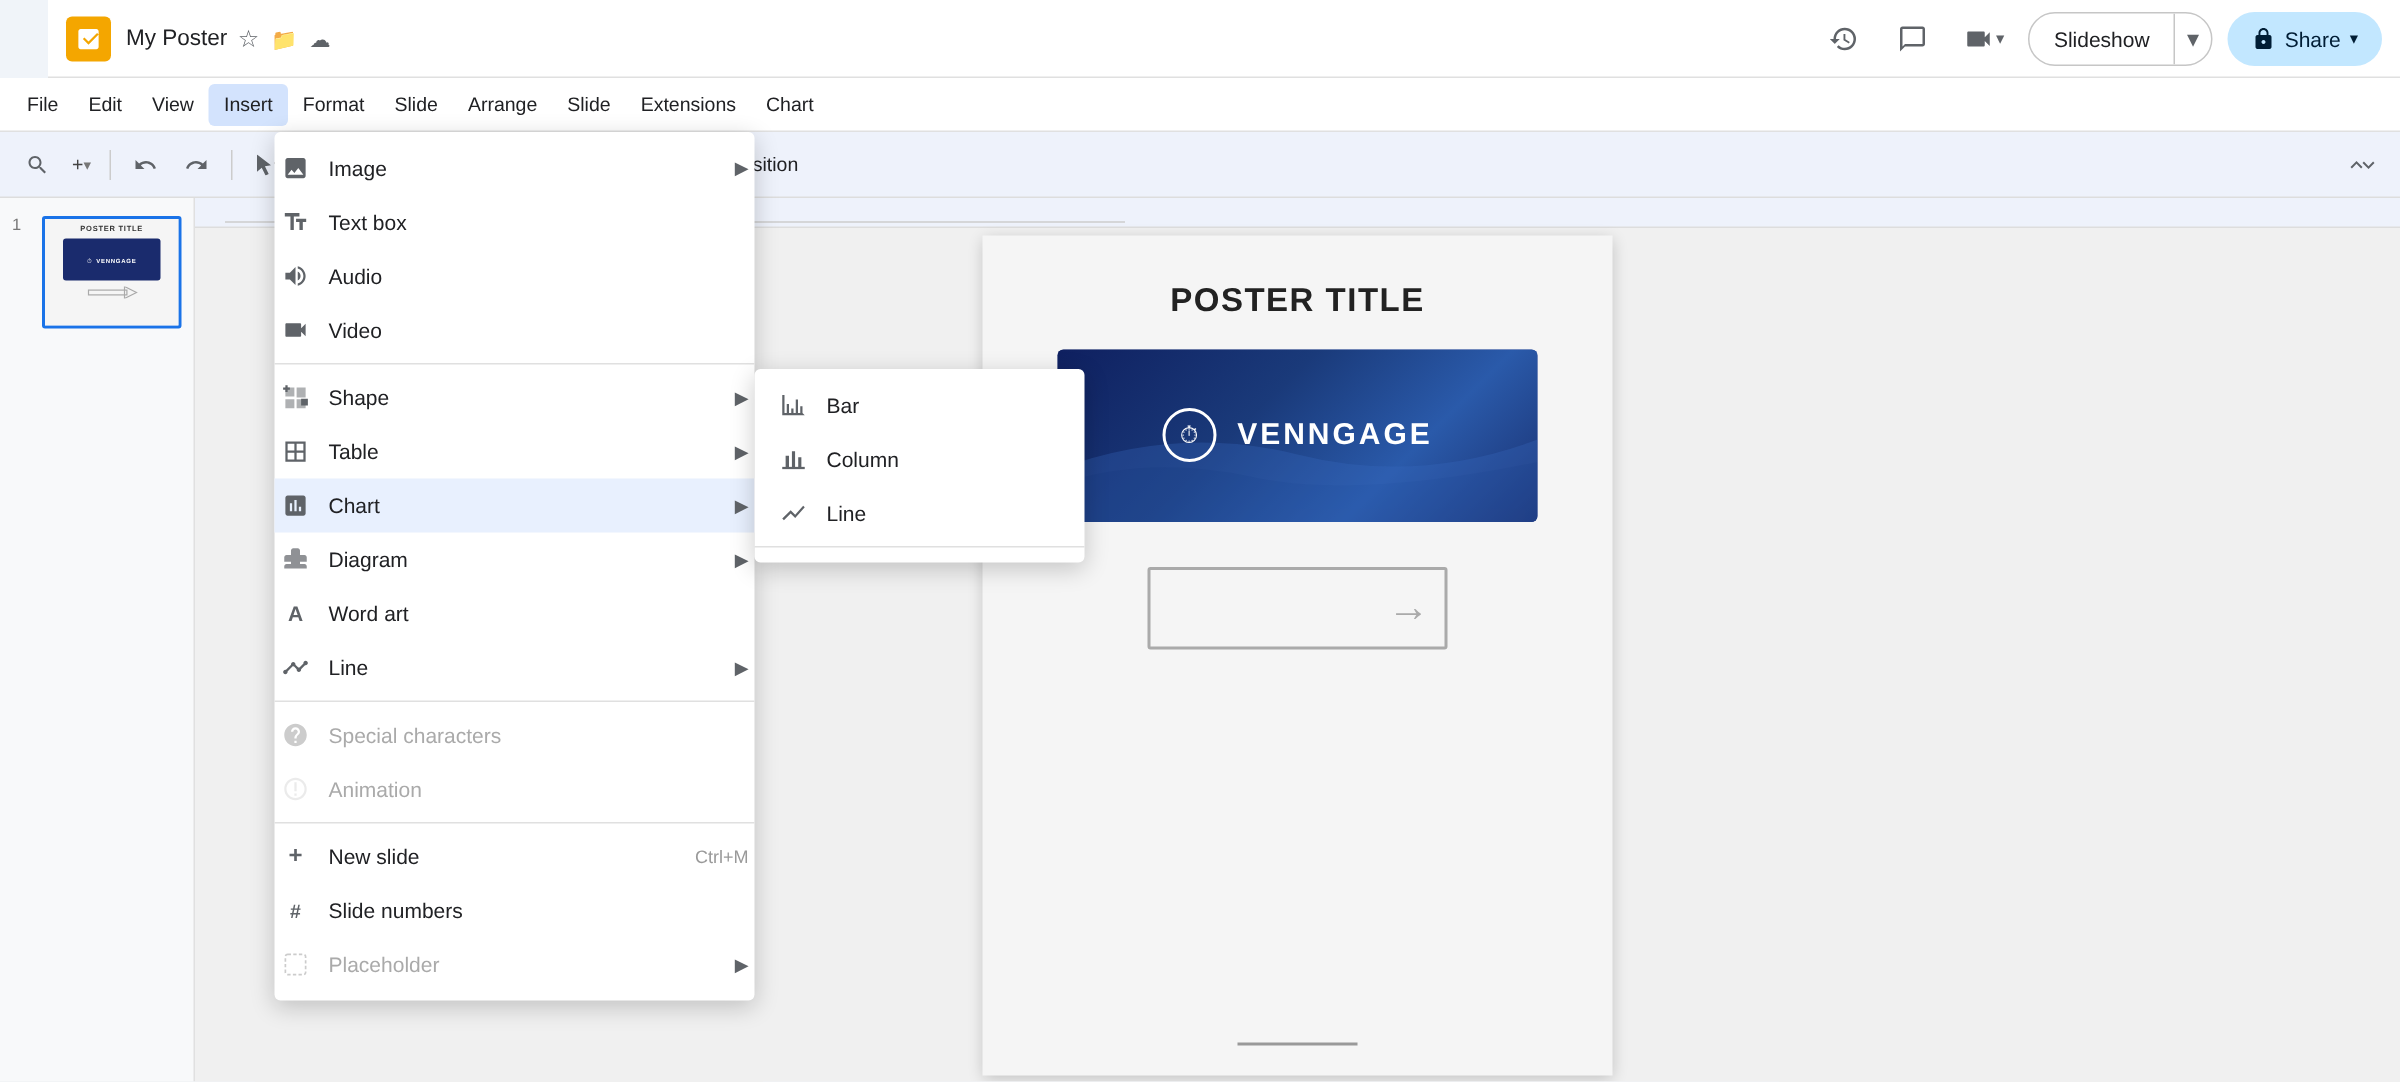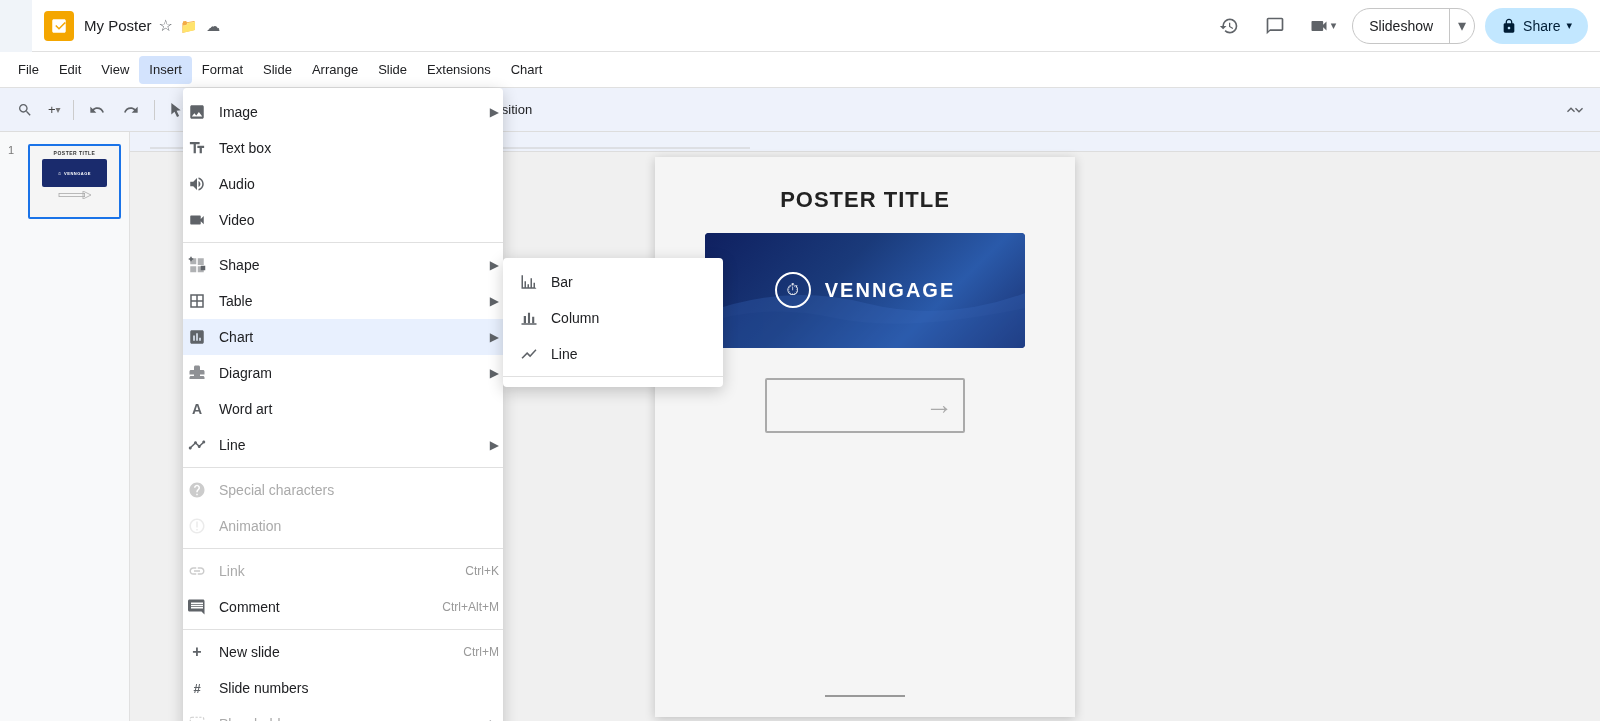--- a/index.html
+++ b/index.html
@@ -141,21 +141,21 @@
     .drop-item.active { background: #e8f0fe; }
     .drop-item-icon { width: 20px; height: 20px; display: flex; align-items: center; justify-content: center; color: #5f6368; flex-shrink: 0; }
     .drop-item-label { flex: 1; }
     .drop-item-shortcut { color: #999; font-size: 12px; margin-left: auto; }
     .drop-item-arrow { color: #5f6368; font-size: 12px; margin-left: 8px; }
     .drop-item.disabled { color: #aaa; }
     .drop-item.disabled .drop-item-icon { color: #ccc; }
 
     
     #chart-submenu {
-      position: fixed; top: 258px; left: 503px;
+      position: fixed; top: 246px; left: 503px;
       background: white; border-radius: 4px; box-shadow: 0 4px 16px rgba(0,0,0,0.2);
       min-width: 220px; z-index: 1001; padding: 6px 0;
     }
     .submenu-item {
       display: flex; align-items: center; padding: 8px 16px; cursor: pointer;
       font-size: 14px; color: #202124; gap: 12px;
     }
     .submenu-icon { width: 20px; height: 20px; display: flex; align-items: center; justify-content: center; color: #5f6368; }
   </style>
 </head>
@@ -441,42 +441,20 @@
     <div class="drop-item disabled">
       <span class="drop-item-icon">
         <svg width="18" height="18" viewBox="0 0 24 24" fill="#ccc">
             <path d="M12 2C6.48 2 2 6.48 2 12s4.48 10 10 10 10-4.48 10-10S17.52 2 12 2zm0 18c-4.42 0-8-3.58-8-8s3.58-8 8-8 8 3.58 8 8-3.58 8-8 8zm-1-4h2v2h-2zm0-10h2v8h-2z" opacity="0.4"></path>
           </svg>
       </span>
       <span class="drop-item-label">Animation</span>
     </div>
   </div>
 
-  <div class="menu-section">
-
-    <div class="drop-item disabled">
-      <span class="drop-item-icon">
-        <svg width="18" height="18" viewBox="0 0 24 24" fill="#ccc">
-            <path d="M3.9 12c0-1.71 1.39-3.1 3.1-3.1h4V7H7c-2.76 0-5 2.24-5 5s2.24 5 5 5h4v-1.9H7c-1.71 0-3.1-1.39-3.1-3.1zM8 13h8v-2H8v2zm9-6h-4v1.9h4c1.71 0 3.1 1.39 3.1 3.1s-1.39 3.1-3.1 3.1h-4V17h4c2.76 0 5-2.24 5-5s-2.24-5-5-5z"></path>
-          </svg>
-      </span>
-      <span class="drop-item-label">Link</span>
-      <span class="drop-item-shortcut">Ctrl+K</span>
-    </div>
-
-    <div class="drop-item">
-      <span class="drop-item-icon">
-        <svg width="18" height="18" viewBox="0 0 24 24" fill="#5f6368">
-            <path d="M22 2H2C.9 2 0 2.9 0 4v12c0 1.1.9 2 2 2h16l4 4V4c0-1.1-.9-2-2-2zm-2 12H4v-2h16v2zm0-3H4V9h16v2zm0-3H4V6h16v2z"></path>
-          </svg>
-      </span>
-      <span class="drop-item-label">Comment</span>
-      <span class="drop-item-shortcut">Ctrl+Alt+M</span>
-    </div>
-  </div>
 
   <div class="menu-section">
 
     <div class="drop-item">
       <span class="drop-item-icon" style="font-size:16px;color:#5f6368;font-weight:bold;">+</span>
       <span class="drop-item-label">New slide</span>
       <span class="drop-item-shortcut">Ctrl+M</span>
     </div>
 
     <div class="drop-item">

